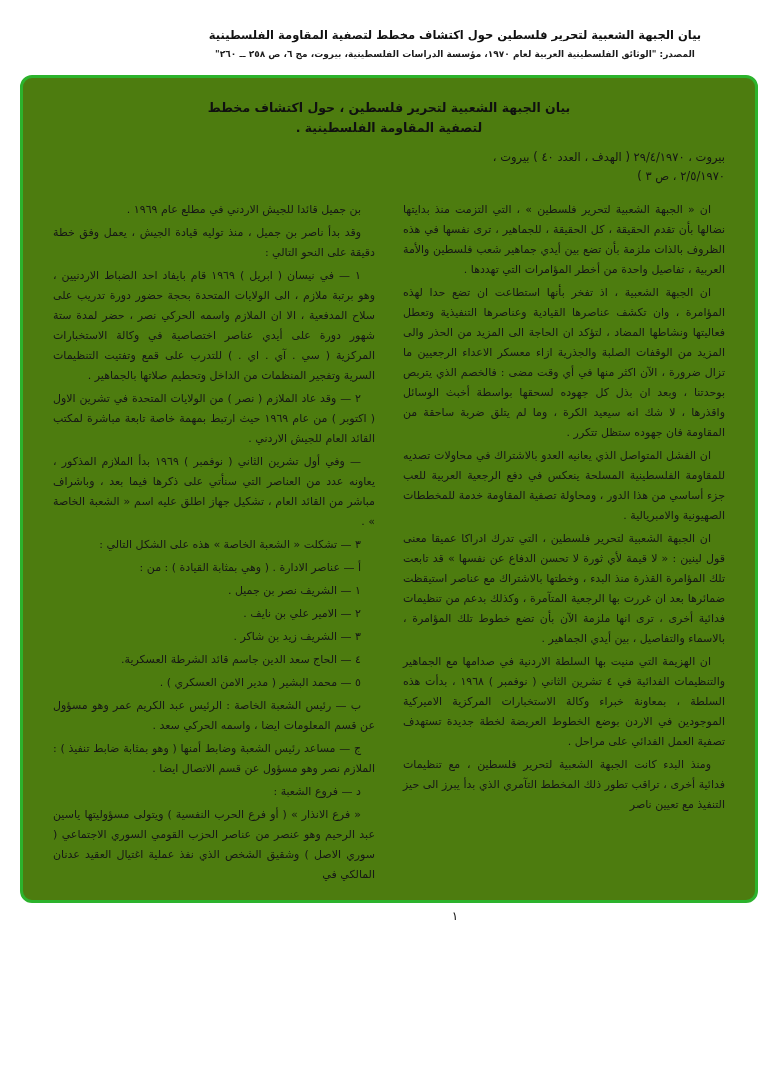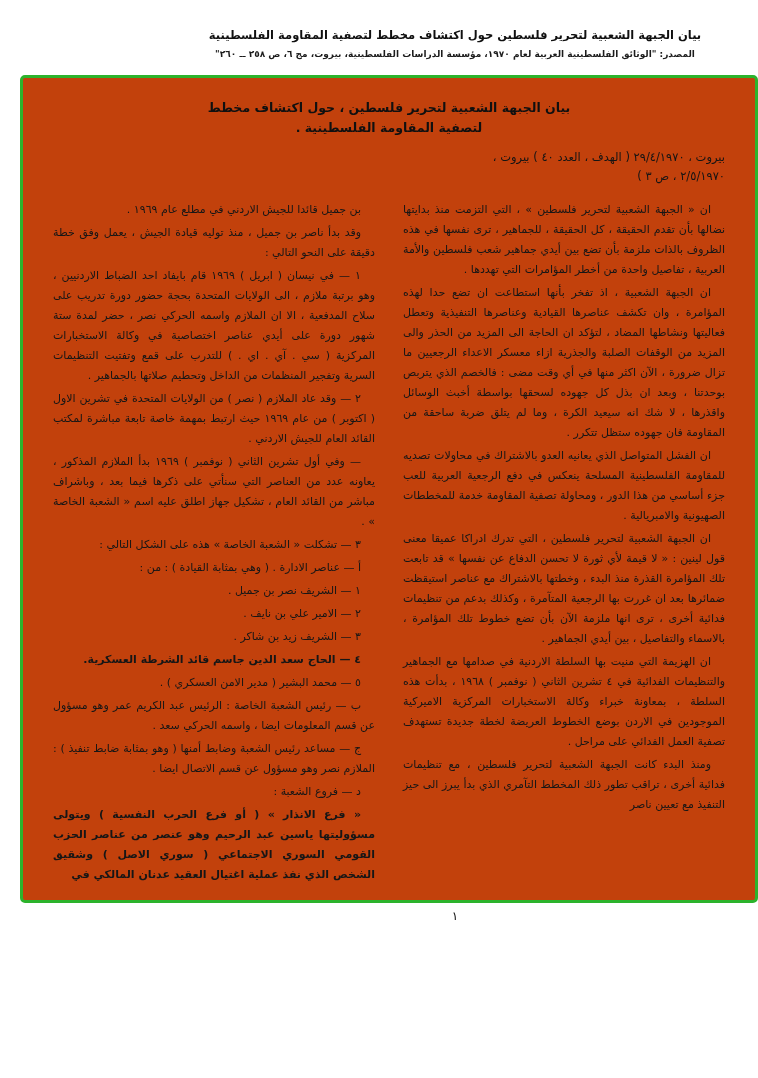--- a/index.html
+++ b/index.html
@@ -15,23 +15,23 @@
   .sheet { width: 606px; height: 1078px; direction: rtl; }
 
   .top-header { padding-top: 28px; text-align: center; }
   .top-title { font-size: 11.5px; font-weight: bold; color: #101010; }
   .top-source { font-size: 9px; font-weight: bold; margin-top: 7px; color: #1c1c1c; }
 
   .green-box {
     width: 738px;
     margin: 16px auto 0;
     border: 3px solid var(--frame_green, #2cb32c);
-    border-radius: 5px;
+    border-radius: 12px;
     padding: 20px 30px 12px;
-    background: #c2410c;
+    background: #4d7c0f;
   }
 
   .doc-title {
     text-align: center;
     font-weight: bold;
     font-size: 12.5px;
     line-height: 20px;
     color: #101010;
   }
   .pub-info {
@@ -48,21 +48,21 @@
     margin-top: 14px;
   }
   .col {
     flex: 1 1 0;
     text-align: justify;
     font-size: 11px;
     line-height: 20px;
     color: #161616;
   }
   .col p { margin: 0 0 3px; text-indent: 14px; }
-  .col p.bold { font-weight: bold; }
+  .col p.bold { font-weight: normal; }
 
   .page-number {
     text-align: center;
     font-size: 12px;
     margin-top: 6px;
     color: #101010;
   }
 </style>
 </head>
 <body>

